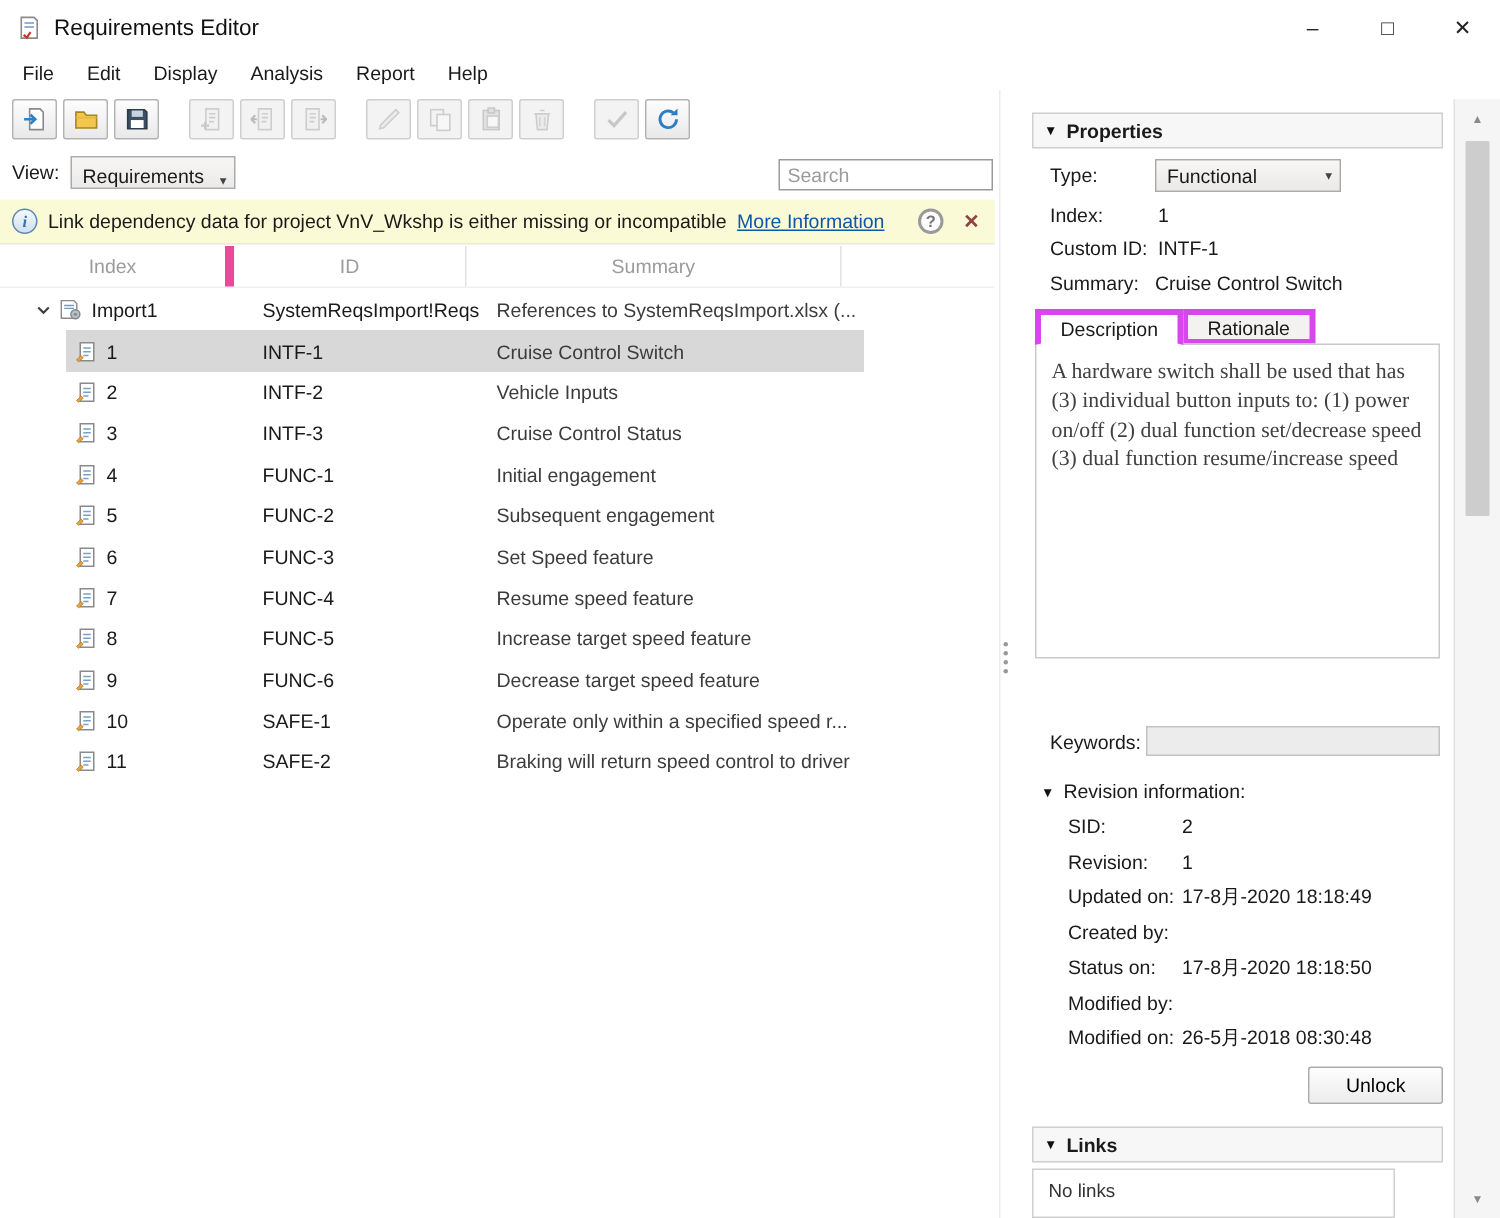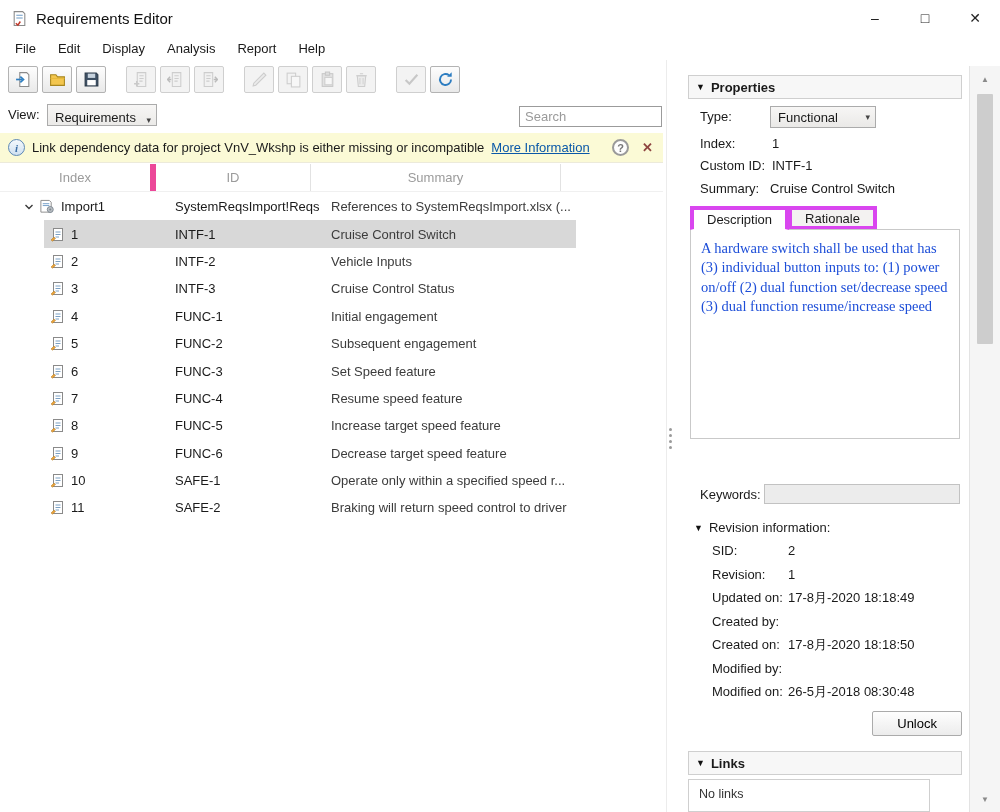--- a/index.html
+++ b/index.html
@@ -71,26 +71,26 @@
   .vdivider{position:absolute;left:666px;top:60px;bottom:0;width:1px;background:#ececec}
 
   
   .sec-header{position:absolute;left:688px;width:274px;height:24px;background:#f7f7f7;border:1px solid #cfcfcf;display:flex;align-items:center;padding-left:7px;font-weight:bold;gap:6px}
   .tri{font-size:9px;color:#111}
   .props-header{top:75px}
   .links-header{top:751px}
 
   .fld-label{position:absolute;left:700px;white-space:nowrap}
   .fld-value{position:absolute;white-space:nowrap}
-  .type-dd{position:absolute;top:106px;left:770px;width:106px;height:22px;border:1px solid #ababab;background:linear-gradient(#f7f6f5,#eae9e7);display:flex;align-items:center;justify-content:space-between;padding:0 5px 0 7px}
+  .type-dd{position:absolute;top:106px;left:770px;width:124px;height:22px;border:1px solid #ababab;background:linear-gradient(#f7f6f5,#eae9e7);display:flex;align-items:center;justify-content:space-between;padding:0 5px 0 7px}
 
   .tabs{position:absolute;top:206px;left:690px;display:flex}
   .tab{height:24px;padding:0 13px;border:4px solid #d946ef;background:#f3f2f1;display:flex;align-items:center;margin-right:-1px;position:relative}
   .tab.active{background:#fff;border-bottom:1px solid #fff;z-index:2}
-  .desc-box{position:absolute;top:229px;left:690px;width:270px;height:210px;border:1px solid #c9c9c9;background:#fff;padding:9px 10px;font-family:"Liberation Serif",serif;font-size:14.5px;line-height:1.33;color:#1d4ed8;z-index:1}
+  .desc-box{position:absolute;top:229px;left:690px;width:270px;height:210px;border:1px solid #c9c9c9;background:#fff;padding:9px 10px;font-family:"Liberation Serif",serif;font-size:14.5px;line-height:1.33;color:#404040;z-index:1}
 
   .keywords-input{position:absolute;top:484px;left:764px;width:196px;height:20px;background:#ececec;border:1px solid #c2c2c2}
 
   .rev-header{position:absolute;top:520px;left:694px;display:flex;align-items:center;gap:6px}
   .rev-rows{position:absolute;top:539px;left:712px;width:250px}
   .rev-row{display:flex;height:23.5px;align-items:center}
   .rev-row .rl{width:76px;flex:0 0 auto;white-space:nowrap}
   .rev-row .rv{white-space:nowrap}
 
   .btn-row{position:absolute;top:711px;left:688px;width:274px;display:flex;justify-content:flex-end;gap:9px}
@@ -489,21 +489,21 @@
     </div>
     <div class="rev-row">
       <span class="rl">Updated on:</span>
       <span class="rv">17-8月-2020 18:18:49</span>
     </div>
     <div class="rev-row">
       <span class="rl">Created by:</span>
       <span class="rv"></span>
     </div>
     <div class="rev-row">
-      <span class="rl">Created on:</span>
+      <span class="rl">Status on:</span>
       <span class="rv">17-8月-2020 18:18:50</span>
     </div>
     <div class="rev-row">
       <span class="rl">Modified by:</span>
       <span class="rv"></span>
     </div>
     <div class="rev-row">
       <span class="rl">Modified on:</span>
       <span class="rv">26-5月-2018 08:30:48</span>
     </div>

